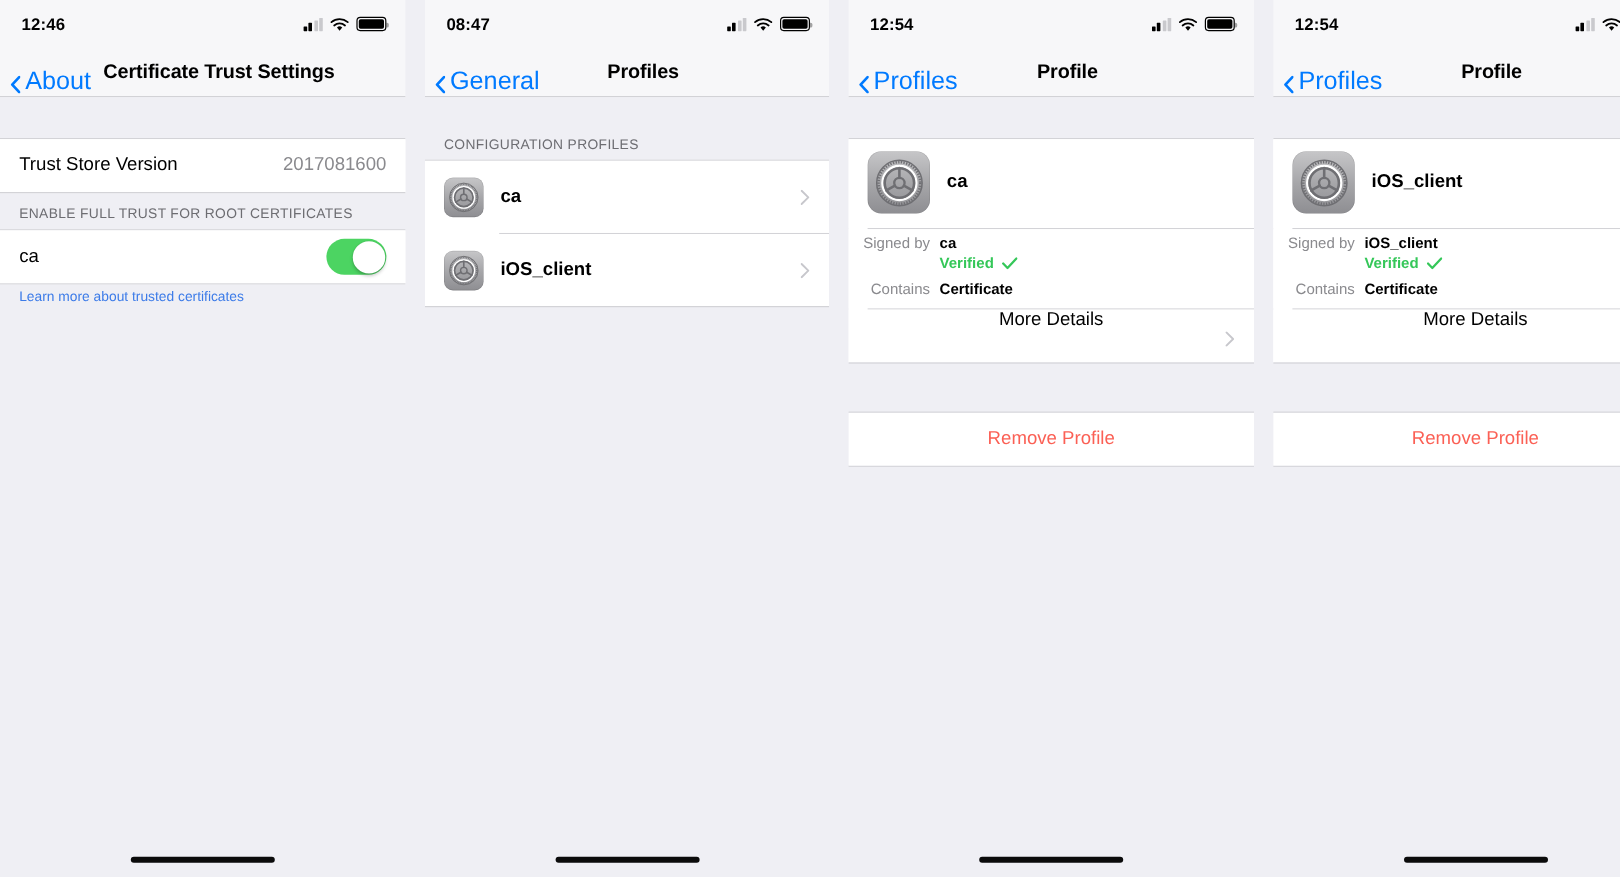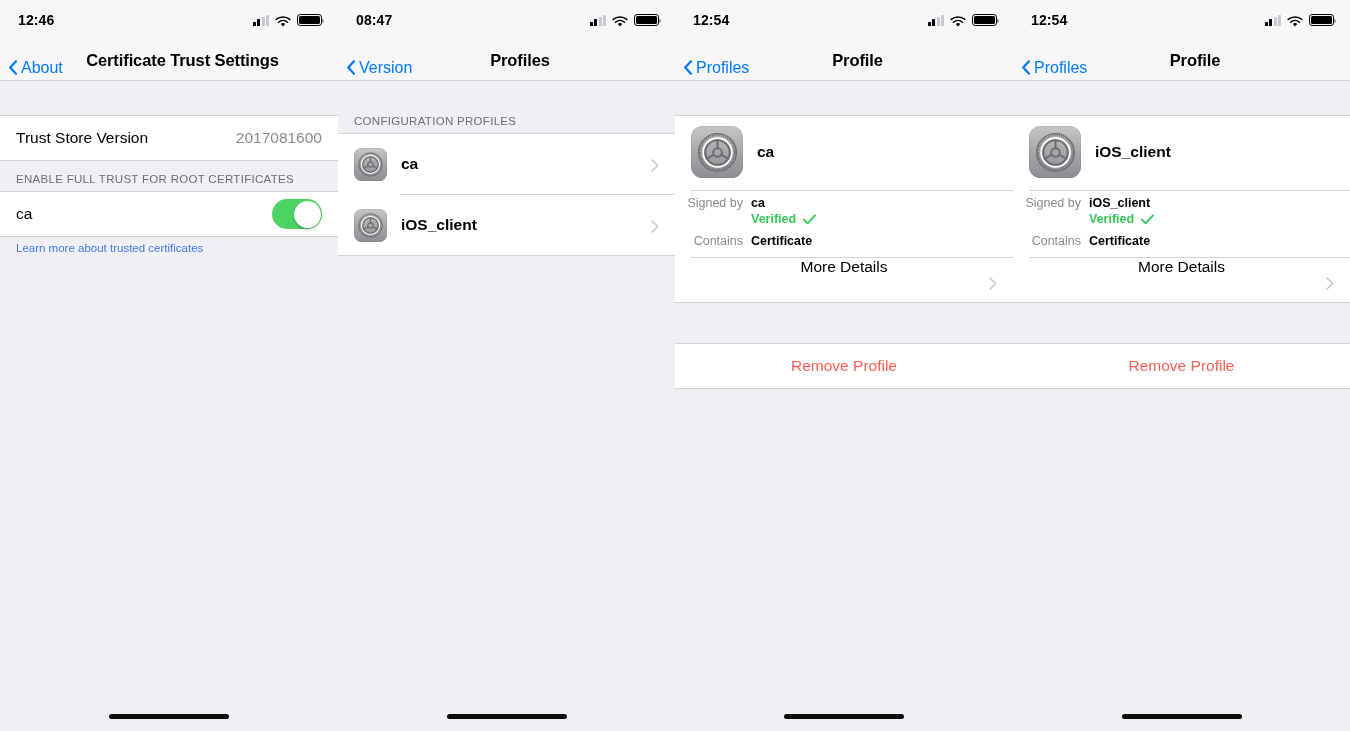--- a/index.html
+++ b/index.html
@@ -3,21 +3,21 @@
 <meta charset="utf-8">
 <style>
   * { box-sizing: border-box; margin: 0; padding: 0; }
   html, body {
     width: 1350px; height: 731px;
     font-family: "Liberation Sans", sans-serif;
     background: #EFEFF4;
     overflow: hidden;
     -webkit-font-smoothing: antialiased;
   }
-  .screens { display: flex; width: 1350px; height: 731px; }
+  .screens { display: flex; width: 1350px; height: 731px; gap: 16px; }
   .phone {
     position: relative;
     height: 731px;
     background: #EFEFF4;
     overflow: hidden;
     flex: 0 0 auto;
   }
   .p1 { width: 338px; }
   .p2 { width: 337px; }
   .p3 { width: 338px; }
@@ -63,21 +63,21 @@
     height: 41px;
     background: #F7F7F9;
     position: relative;
     display: flex;
     align-items: center;
     border-bottom: 1px solid #D2D2D6;
   }
   .nav-back {
     display: flex; align-items: center;
     position: absolute; left: 8px; top: 15px; bottom: 0;
-    color: #007AFF; font-size: 16px;
+    color: #007AFF; font-size: 21px;
   }
   .nav-back .chev {
     width: 9px; height: 15px; margin-right: 4px; display:inline-block;
   }
   .nav-title {
     width: 100%; text-align: center;
     font-size: 16.5px; font-weight: bold; color: #000;
     letter-spacing: -0.1px;
     padding-left: 27px;
   }
@@ -295,21 +295,21 @@
             <span></span>
           </span>
       </div>
     </div>
 
     <div class="navbar">
       <div class="nav-back">
         <span class="chev"><svg width="9" height="15" style="color:#007AFF">
               <use href="#sym-chevron-left"></use>
             </svg></span>
-        <span>Version</span>
+        <span>General</span>
       </div>
       <div class="nav-title">Profiles</div>
     </div>
 
     <div class="content">
       <div class="gap-sm"></div>
       <div class="section-header">CONFIGURATION PROFILES</div>
 
       <div class="group hairline-top">
         <div class="row" style="min-height:60px">

